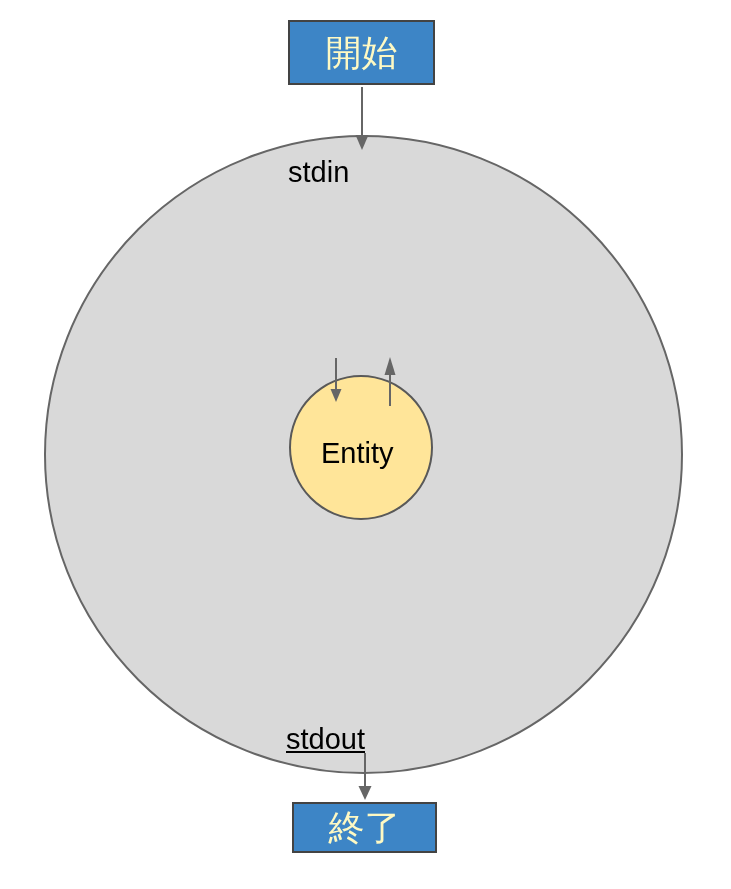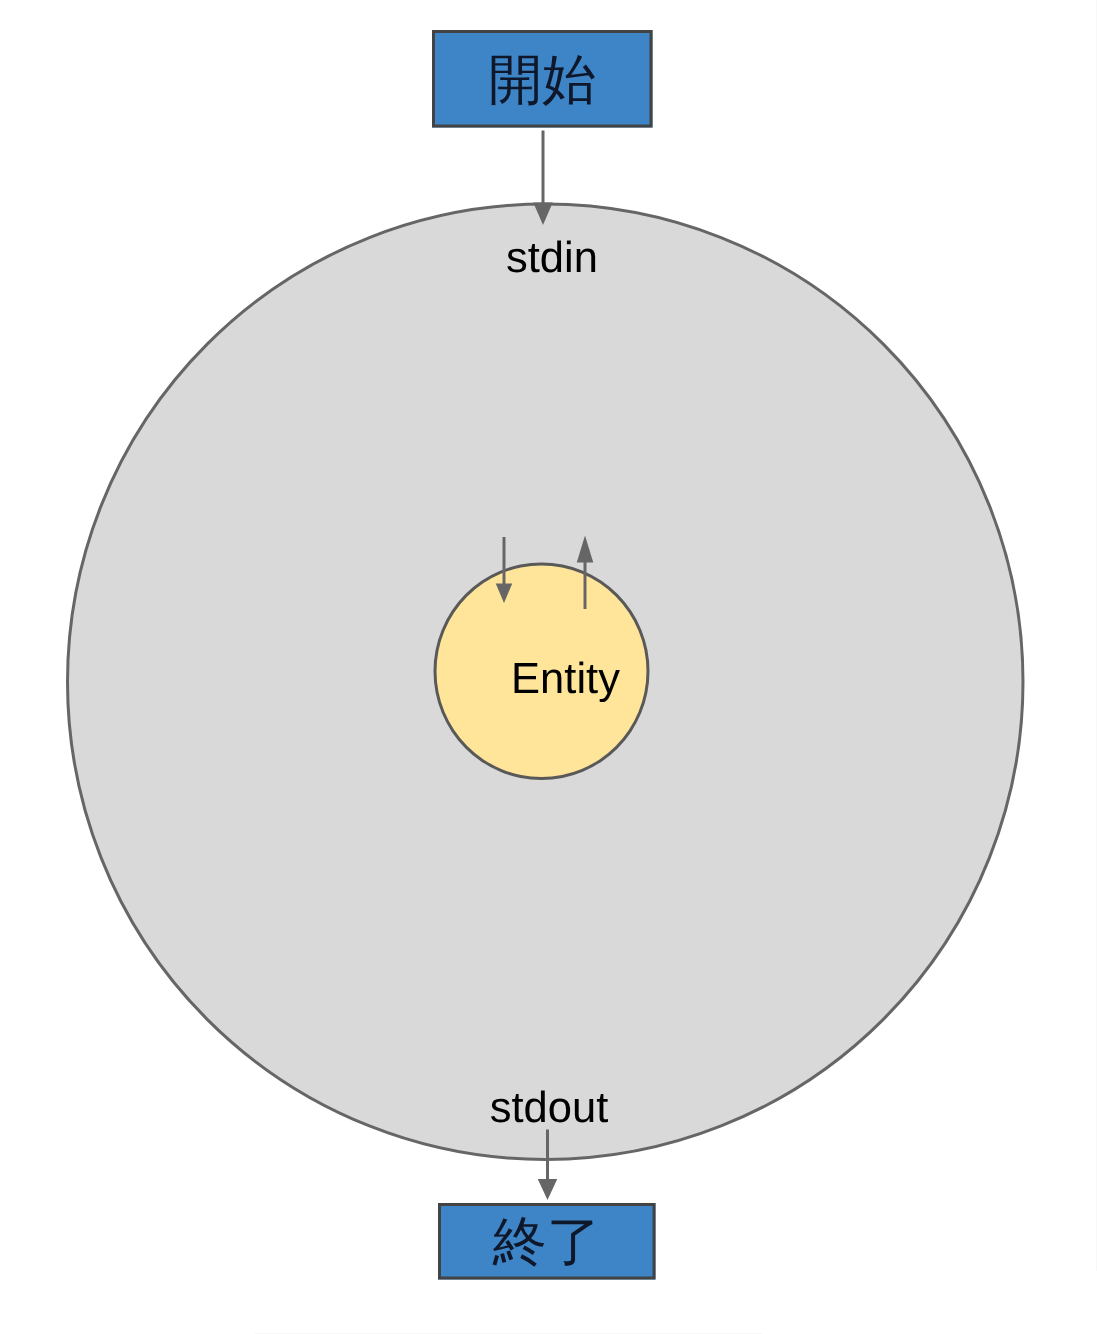--- a/index.html
+++ b/index.html
@@ -16,21 +16,21 @@
     overflow: hidden;
   }
   .node {
     position: absolute;
     background: #3d85c6;
     border: 2px solid #434343;
     box-sizing: border-box;
     display: flex;
     align-items: center;
     justify-content: center;
-    color: #0f172a;
+    color: #fef9c3;
     font-size: 36px;
     line-height: 1;
   }
   .node-start {
     left: 288px;
     top: 20px;
     width: 147px;
     height: 65px;
   }
   .node-end {
@@ -59,37 +59,38 @@
     border-radius: 50%;
     background: #ffe599;
     border: 2px solid #595959;
     box-sizing: border-box;
   }
   .label {
     position: absolute;
     color: #000000;
     font-size: 29px;
     line-height: 1;
-    text-align: center;
     white-space: nowrap;
   }
   .label-stdin {
     left: 288px;
     top: 158px;
     width: 160px;
   }
   .label-entity {
-    left: 301px;
+    left: 289px;
     top: 439px;
     width: 152px;
+    padding-left: 32px;
   }
   .label-stdout {
     left: 286px;
     top: 725px;
     width: 160px;
+    text-decoration: underline;
   }
   .connector-layer {
     position: absolute;
     left: 0;
     top: 0;
     width: 731px;
     height: 889px;
     pointer-events: none;
   }
   .connector-layer line {

